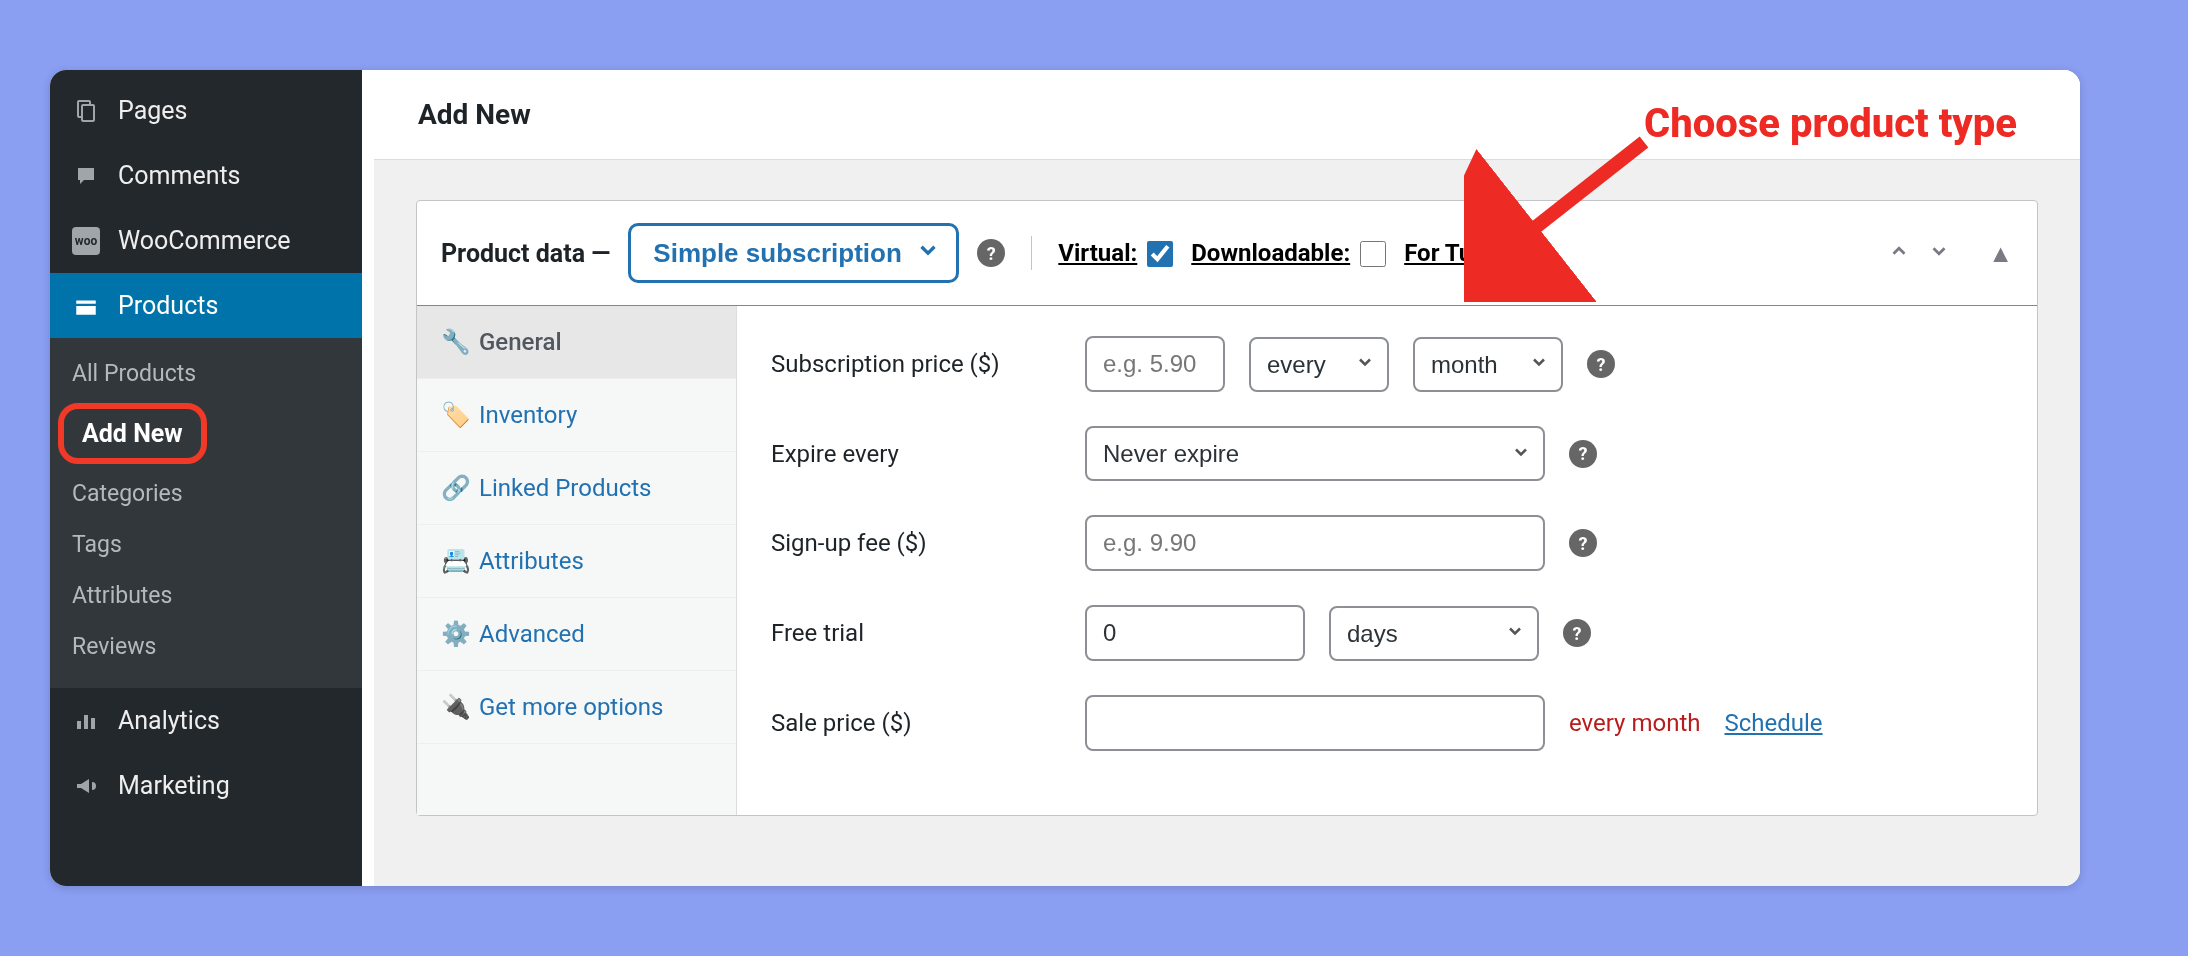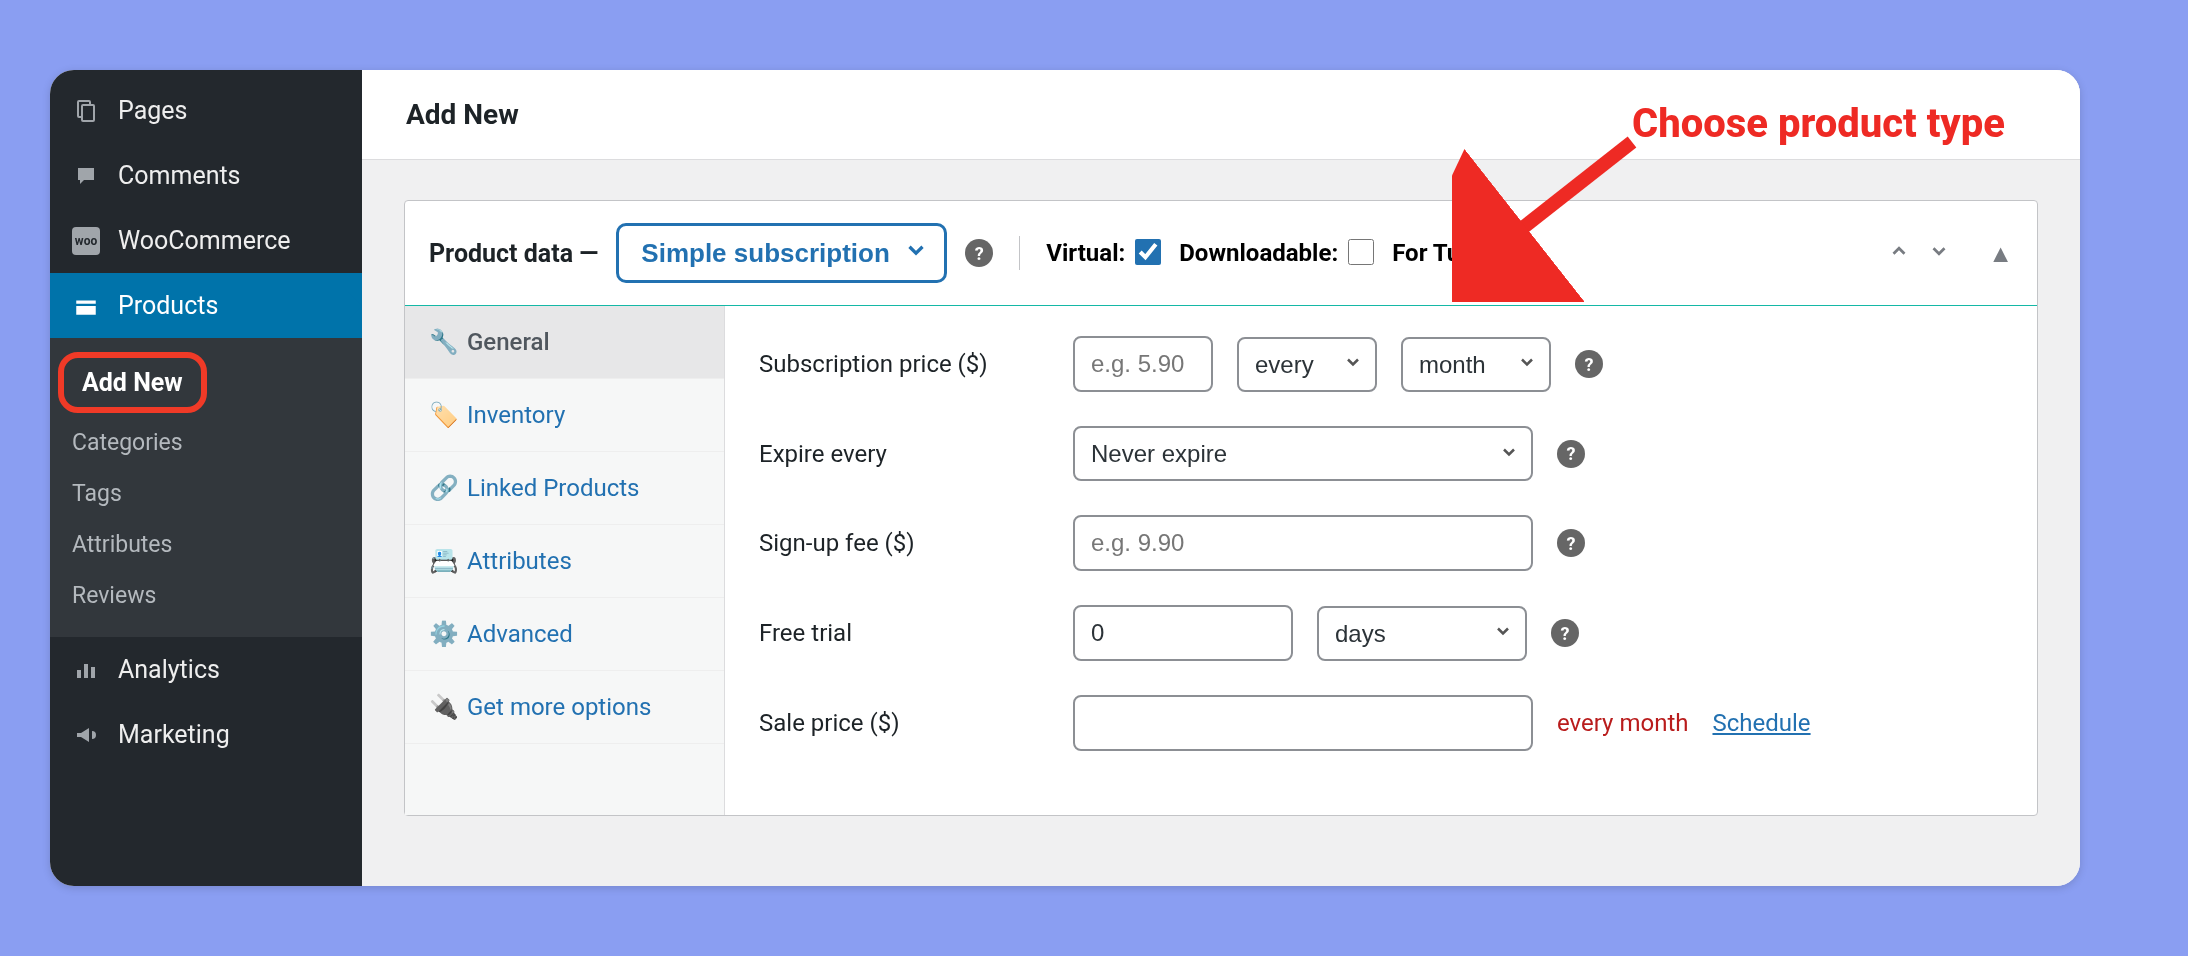--- a/index.html
+++ b/index.html
@@ -9,23 +9,24 @@
     width: 2188px;
     height: 956px;
     padding: 70px 50px;
     position: relative;
   }
   .app {
     display: flex;
     width: 2030px;
     height: 816px;
     background: #fff;
-    border-radius: 24px;
+    border-radius: 16px;
     overflow: hidden;
     box-shadow: 0 2px 8px rgba(0,0,0,0.15);
+    gap: 12px;
   }
   
   .sidebar {
     width: 312px;
     background: #23282d;
     display: flex;
     flex-direction: column;
     font-size: 25px;
     padding-top: 8px;
   }
@@ -128,21 +129,21 @@
     width: 28px; height: 28px;
     border-radius: 50%;
     background: #666;
     color: #fff;
     display: inline-flex;
     align-items: center; justify-content: center;
     font-weight: 700;
     font-size: 18px;
   }
   .vsep { width: 1px; height: 34px; background: #c3c4c7; margin: 0 8px; }
-  .chk-row { display: flex; align-items: flex-start; gap: 10px; font-size: 24px; }
+  .chk-row { display: flex; align-items: flex-end; gap: 10px; font-size: 24px; text-decoration: underline; }
   .chk-row b { font-weight: 700; }
   .chk { width: 26px; height: 26px; accent-color: #2271b1; }
   .spacer { flex: 1; }
   .pane-ctrls { display: flex; align-items: center; gap: 18px; color: #787c82; }
   .pane-ctrls .ptri { color:#787c82; }
   
   .panel-body { display: flex; }
   .tabs {
     width: 320px;
     background: #f6f7f7;
@@ -224,20 +225,21 @@
     </div>
     <div class="side-item active">
       <span class="ico">
           <svg width="26" height="26" viewBox="0 0 24 24" fill="currentColor">
             <path d="M3 7h18v3H3zM3 12h18v8H3z"></path>
           </svg>
         </span>
       <span>Products</span>
     </div>
     <div class="sub-items">
+      <div class="sub-item">All Products</div>
       <div class="highlight-add">Add New</div>
       <div class="sub-item">Categories</div>
       <div class="sub-item">Tags</div>
       <div class="sub-item">Attributes</div>
       <div class="sub-item">Reviews</div>
     </div>
     <div class="side-item">
       <span class="ico">
           <svg width="24" height="24" viewBox="0 0 24 24" fill="currentColor">
             <rect x="3" y="12" width="4" height="8"></rect>

